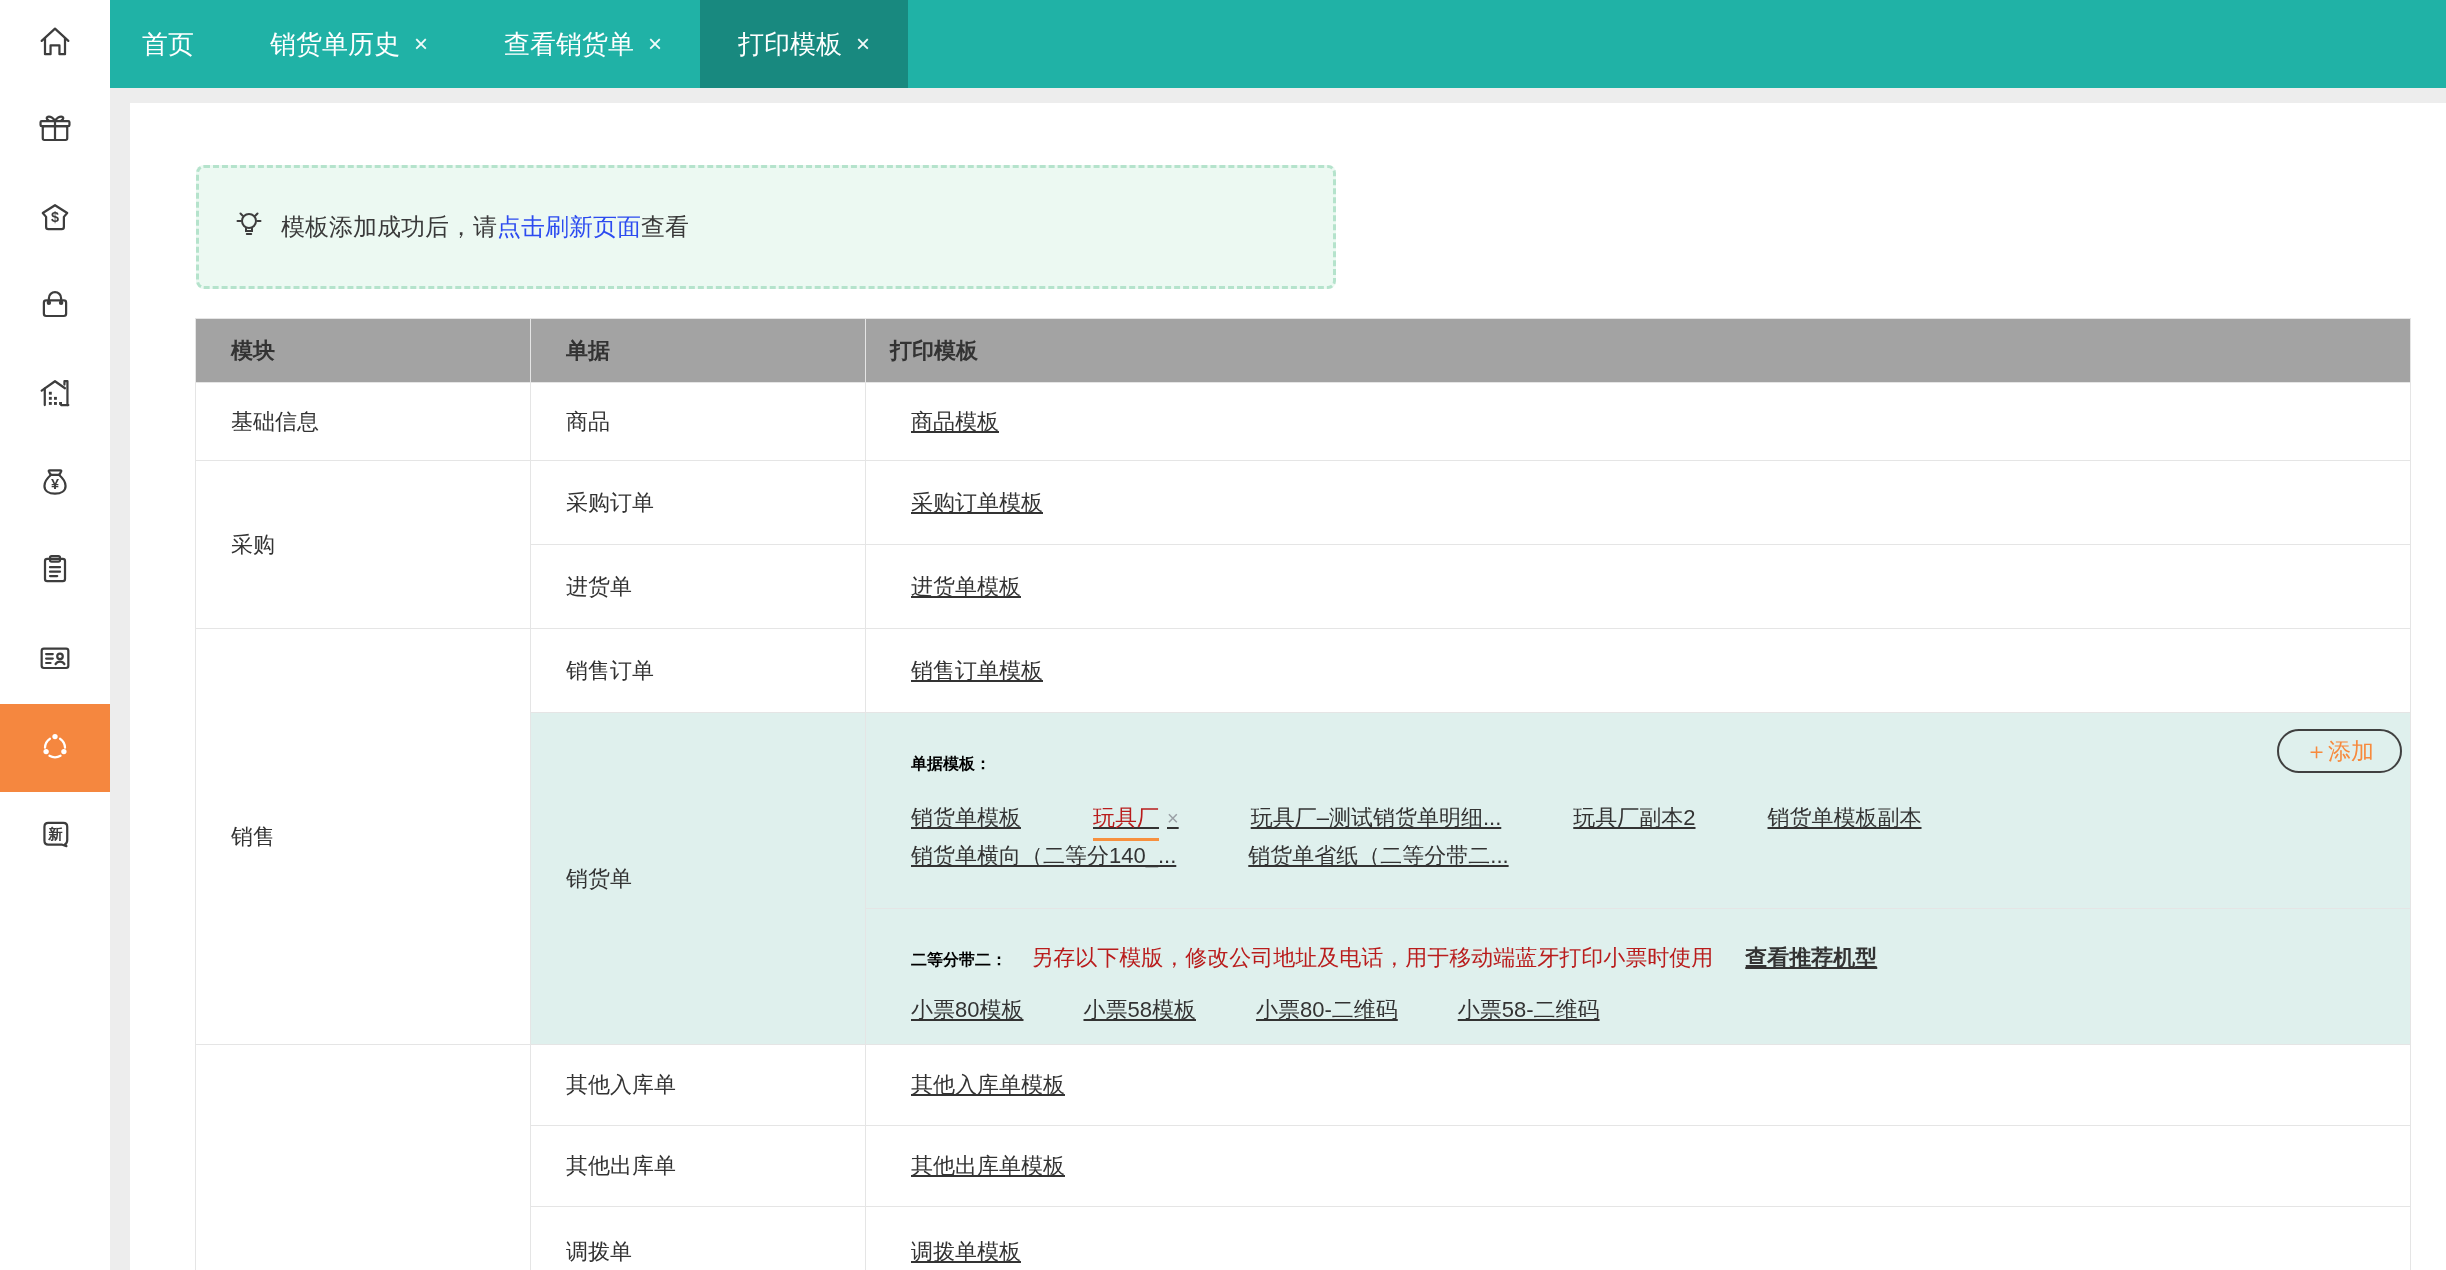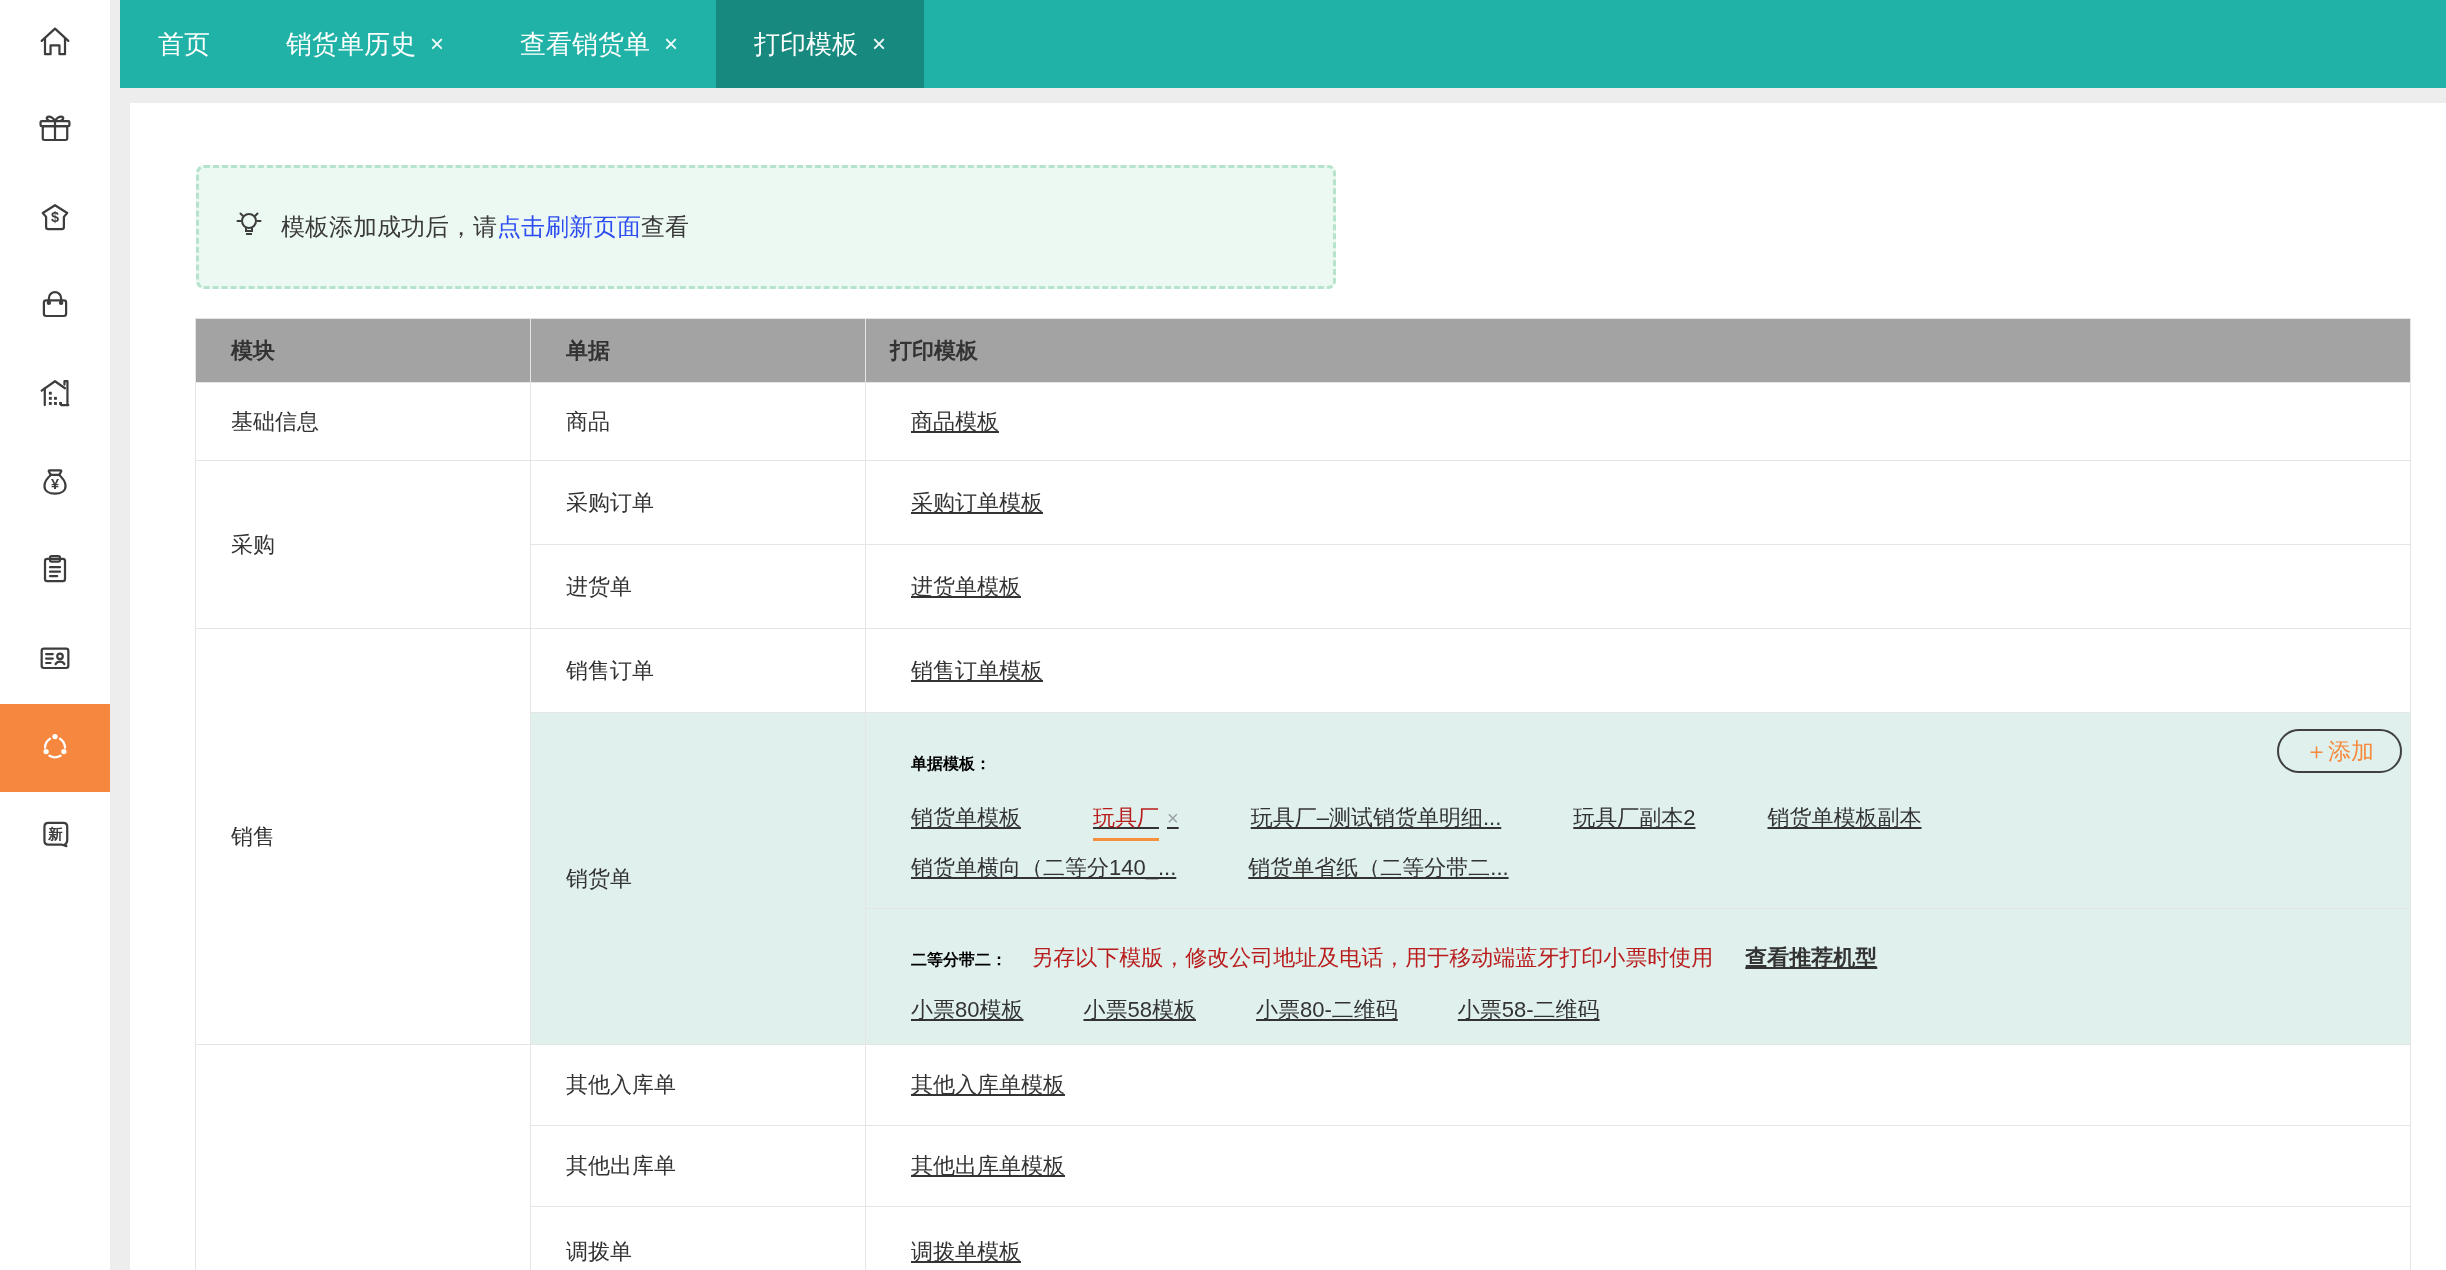--- a/index.html
+++ b/index.html
@@ -13,21 +13,21 @@
   
   .sidebar { position:absolute; left:0; top:0; width:110px; height:100%; background:#fff; z-index:5; }
   .side-item { width:110px; height:88px; display:flex; align-items:center; justify-content:center; cursor:pointer; }
   .side-item svg { width:40px; height:40px; stroke:#3d3d3d; fill:none; stroke-width:2; stroke-linecap:round; stroke-linejoin:round; }
   .side-item svg text { fill:#3d3d3d; stroke:none; font-weight:bold; }
   .side-item.active { background:#f5873f; }
   .side-item.active svg { stroke:#fff; }
   .side-item.active svg circle { fill:#fff; stroke:none; }
 
   
-  .topbar { position:absolute; left:120px; right:0; top:0; height:88px; background:#20b2a6; display:flex; z-index:4; }
+  .topbar { position:absolute; left:104px; right:0; top:0; height:88px; background:#20b2a6; display:flex; z-index:4; }
   .tab { display:flex; align-items:center; padding:0 38px; color:#fff; font-size:26px; cursor:pointer; white-space:nowrap; }
   .tab.active { background:#18897f; }
   .tab .close { margin-left:14px; font-size:24px; opacity:.95; }
 
   
   .panel { position:absolute; left:130px; top:103px; width:2316px; height:1242px; background:#fff; overflow:hidden; }
 
   
   .notice {
     position:absolute; left:66px; top:62px; width:1140px; height:124px;
@@ -48,21 +48,21 @@
   tr.rh1 { height:78px; } tr.rh2 { height:84px; } tr.rh3 { height:81px; } tr.rh4 { height:90px; }
   tr.rh-green { height:331px; }
   td.green { background:#dff0ed; }
   td.complex-cell { padding:0; vertical-align:top; background:#dff0ed; }
 
   .sect { padding-left:45px; position:relative; }
   .sect-doc { height:196px; border-bottom:1px solid #e5e5e5; padding-top:36px; }
   .sect-bt  { height:135px; padding-top:34px; }
   .sect-title { font-weight:bold; font-size:16px; color:#000000; display:inline-block; }
   .tpl-row { display:flex; gap:72px; align-items:baseline; font-size:22px; }
-  .row1 { margin-top:28px; } .row2 { margin-top:20px; }
+  .row1 { margin-top:28px; } .row2 { margin-top:8px; }
   .bt-items { gap:60px; margin-top:22px; }
   .tpl-item { cursor:pointer; white-space:nowrap;text-decoration:underline; }
   .active-tpl { color:#b91c1c; border-bottom:3px solid #f7903e; padding-bottom:8px; }
   .tpl-close { color:#9aa0a6; font-size:20px; margin-left:8px; cursor:pointer; }
   .add-btn {
     position:absolute; top:16px; right:8px; height:44px; padding:0 26px;
     border:2px solid #404040; border-radius:22px; background:transparent;
     color:#f78a3d; font-size:23px; cursor:pointer; font-family:inherit;
   }
   .bt-desc { color:#b91c1c; margin-left:18px; font-size:22px; }

